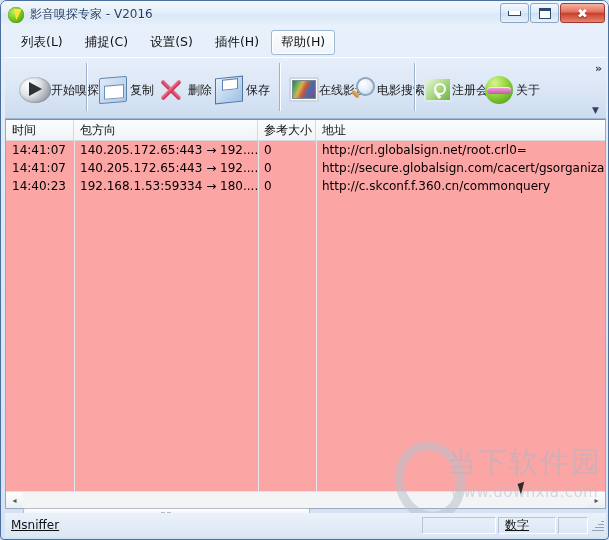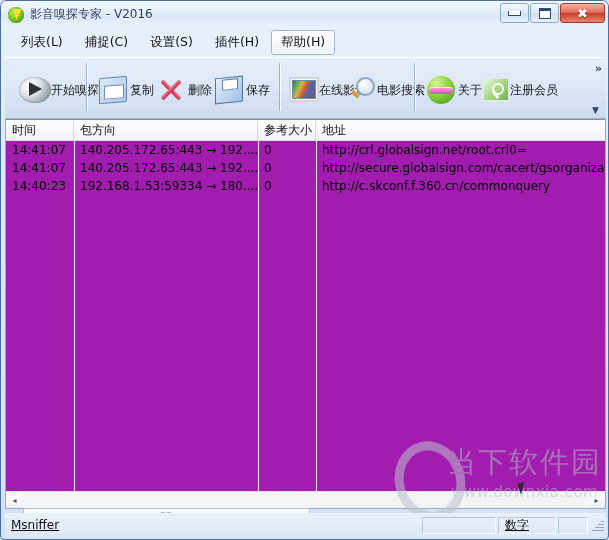--- a/index.html
+++ b/index.html
@@ -205,21 +205,21 @@
   .lv-th{
     box-sizing:border-box;height:100%;
     border-right:1px solid #d6dbe2;
     font-size:12px;color:#111;display:flex;align-items:center;padding-left:6px;
     white-space:nowrap;
   }
   .c-time{width:68px;}
   .c-dir{width:184px;}
   .c-size{width:58px;}
   .c-addr{flex:1;border-right:none;}
-  .lv-body{position:absolute;left:0;top:21px;right:0;bottom:0;overflow:hidden;background:#a21caf;}
+  .lv-body{position:absolute;left:0;top:21px;right:0;bottom:0;overflow:hidden;background:#fca5a5;}
   .lv-row{display:flex;height:18px;align-items:center;}
   .lv-td{
     box-sizing:border-box;height:18px;line-height:18px;
     font-size:12px;color:#000;padding-left:6px;white-space:nowrap;overflow:hidden;
   }
   .grid-v{
     position:absolute;top:0;bottom:0;width:1px;background:#e4e7eb;
   }
   
   .hscroll{
@@ -365,30 +365,30 @@
         <div class="ico">
             <div class="ic-search"></div>
           </div>
         <div class="lab">电影搜索</div>
       </div>
 
       <div class="tsep"></div>
 
       <div class="tbtn">
         <div class="ico">
+            <div class="ic-reg"></div>
+          </div>
+        <div class="lab">注册会员</div>
+      </div>
+
+      <div class="tbtn">
+        <div class="ico">
             <div class="ic-about"></div>
           </div>
         <div class="lab">关于</div>
-      </div>
-
-      <div class="tbtn">
-        <div class="ico">
-            <div class="ic-reg"></div>
-          </div>
-        <div class="lab">注册会员</div>
       </div>
 
       <div class="tb-more">»</div>
       <div class="tb-down">▼</div>
     </div>
 
     <div class="listwrap">
 
       <div class="lv-head">
         <div class="lv-th c-time">时间</div>

